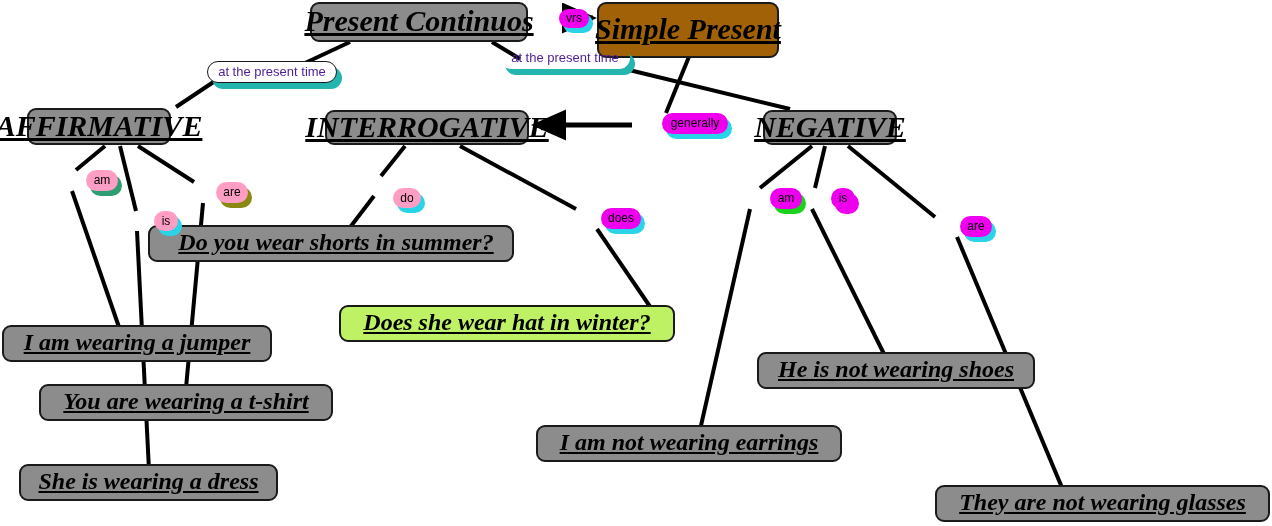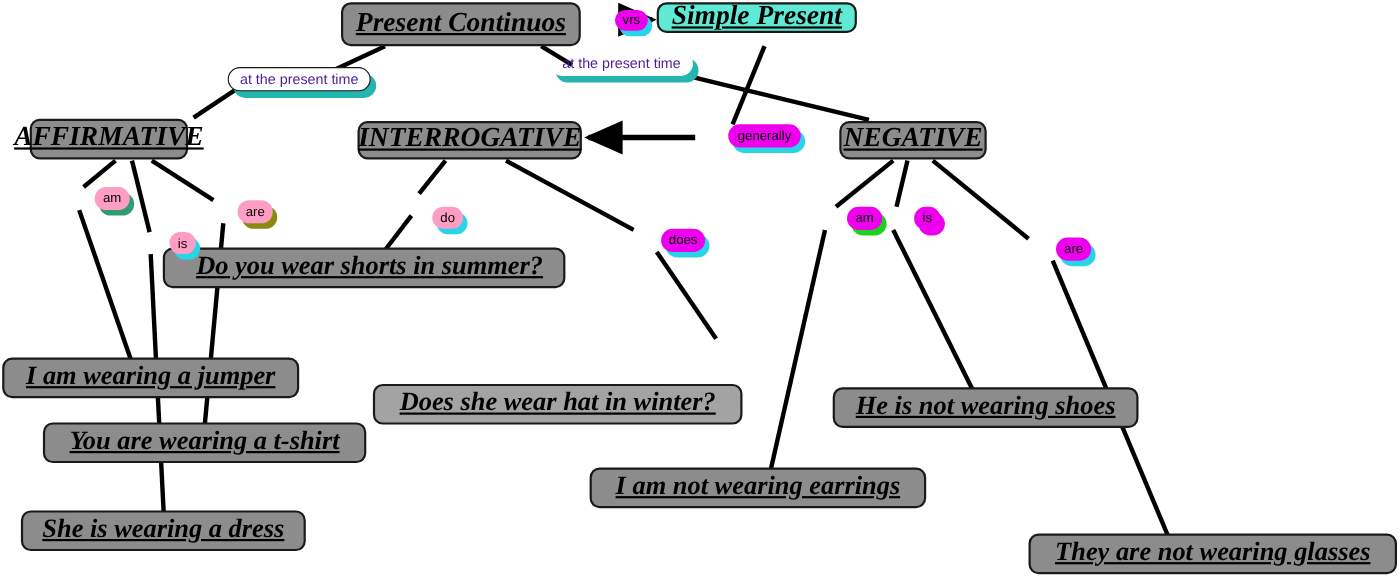--- a/index.html
+++ b/index.html
@@ -42,21 +42,21 @@
     font-family: "Liberation Serif", serif;
     font-style: italic;
     font-weight: bold;
     color: #000000;
     white-space: nowrap;
   }
   .node .txt {
     text-decoration: underline;
     line-height: 1.05;
   }
-  .node.concept  { font-size: 25px; }
+  .node.concept  { font-size: 30px; }
   .node.sentence { font-size: 24px; }
 
   
   .pill {
     position: absolute;
     z-index: 4;
     box-sizing: border-box;
     border-radius: 11px;
     display: flex;
     align-items: center;
@@ -125,36 +125,36 @@
         <polyline points="825,146 815,188" fill="none" stroke="#000000" stroke-width="4" stroke-linecap="butt"></polyline>
         <polyline points="812,209 885,356" fill="none" stroke="#000000" stroke-width="4" stroke-linecap="butt"></polyline>
         <polyline points="848,146 935,217" fill="none" stroke="#000000" stroke-width="4" stroke-linecap="butt"></polyline>
         <polyline points="957,237 1063,490" fill="none" stroke="#000000" stroke-width="4" stroke-linecap="butt"></polyline>
       </g>
   </svg>
   <div id="node-layer">
       <div class="node concept" style="left: 310px; top: 2px; width: 218px; height: 40px; background: rgb(140, 140, 140); border-color: rgb(26, 26, 26);">
         <span class="txt">Present Continuos</span>
       </div>
-      <div class="node concept" style="left: 597px; top: 2px; width: 182px; height: 28px; background: #5eead4; border-color: rgb(26, 26, 26);">
+      <div class="node concept" style="left: 597px; top: 2px; width: 182px; height: 56px; background: #a16207; border-color: rgb(26, 26, 26);">
         <span class="txt">Simple Present</span>
       </div>
       <div class="node concept" style="left: 27px; top: 108px; width: 144px; height: 37px; background: rgb(140, 140, 140); border-color: rgb(26, 26, 26);">
         <span class="txt">AFFIRMATIVE</span>
       </div>
       <div class="node concept" style="left: 325px; top: 110px; width: 204px; height: 35px; background: rgb(140, 140, 140); border-color: rgb(26, 26, 26);">
         <span class="txt">INTERROGATIVE</span>
       </div>
       <div class="node concept" style="left: 763px; top: 110px; width: 134px; height: 35px; background: rgb(140, 140, 140); border-color: rgb(26, 26, 26);">
         <span class="txt">NEGATIVE</span>
       </div>
       <div class="node sentence" style="left: 148px; top: 225px; width: 366px; height: 37px; background: rgb(140, 140, 140); border-color: rgb(26, 26, 26); padding-left: 22px;">
         <span class="txt">Do you wear shorts in summer?</span>
       </div>
-      <div class="node sentence" style="left: 339px; top: 305px; width: 336px; height: 37px; background: #a3a3a3; border-color: rgb(26, 26, 26); margin-top: 44px;">
+      <div class="node sentence" style="left: 339px; top: 305px; width: 336px; height: 37px; background: #bef264; border-color: rgb(26, 26, 26);">
         <span class="txt">Does she wear hat in winter?</span>
       </div>
       <div class="node sentence" style="left: 2px; top: 325px; width: 270px; height: 37px; background: rgb(140, 140, 140); border-color: rgb(26, 26, 26);">
         <span class="txt">I am wearing a jumper</span>
       </div>
       <div class="node sentence" style="left: 39px; top: 384px; width: 294px; height: 37px; background: rgb(140, 140, 140); border-color: rgb(26, 26, 26);">
         <span class="txt">You are wearing a t-shirt</span>
       </div>
       <div class="node sentence" style="left: 19px; top: 464px; width: 259px; height: 37px; background: rgb(140, 140, 140); border-color: rgb(26, 26, 26);">
         <span class="txt">She is wearing a dress</span>

